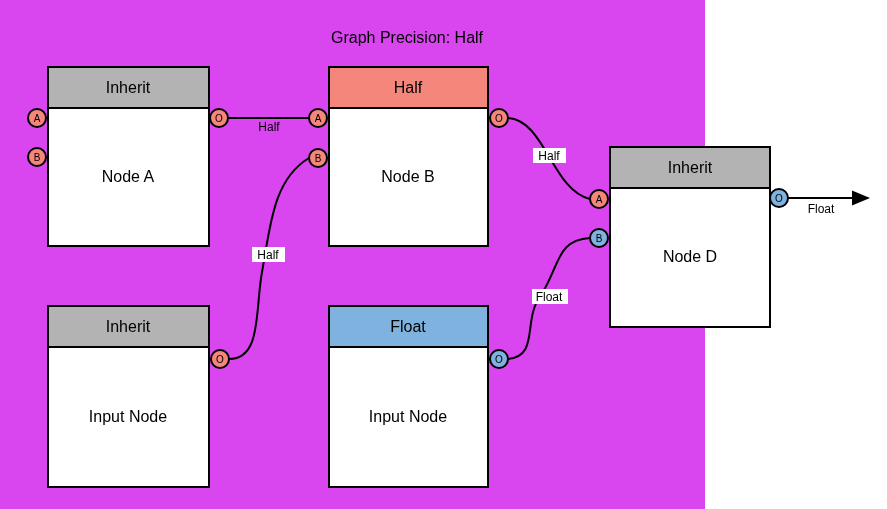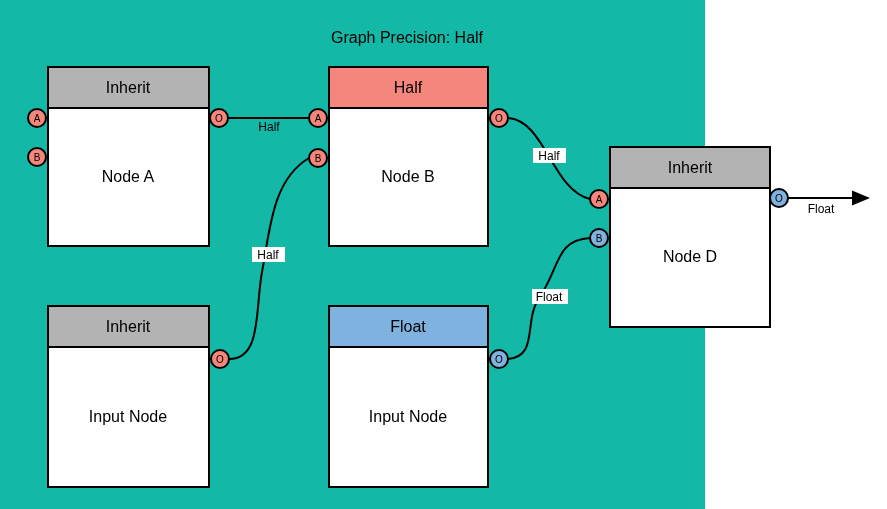--- a/index.html
+++ b/index.html
@@ -4,21 +4,21 @@
 <style>
   html, body {
     margin: 0;
     padding: 0;
     background: #ffffff;
   }
   .canvas-wrap {
     width: 705px;
     height: 509px;
     position: relative;
-    background: #14b8a6;
+    background: #d946ef;
   }
   svg text {
     font-family: "Liberation Sans", sans-serif;
     fill: #000000;
   }
   .diagram-title {
     font-size: 16px;
     text-anchor: middle;
   }
   .header-label {

